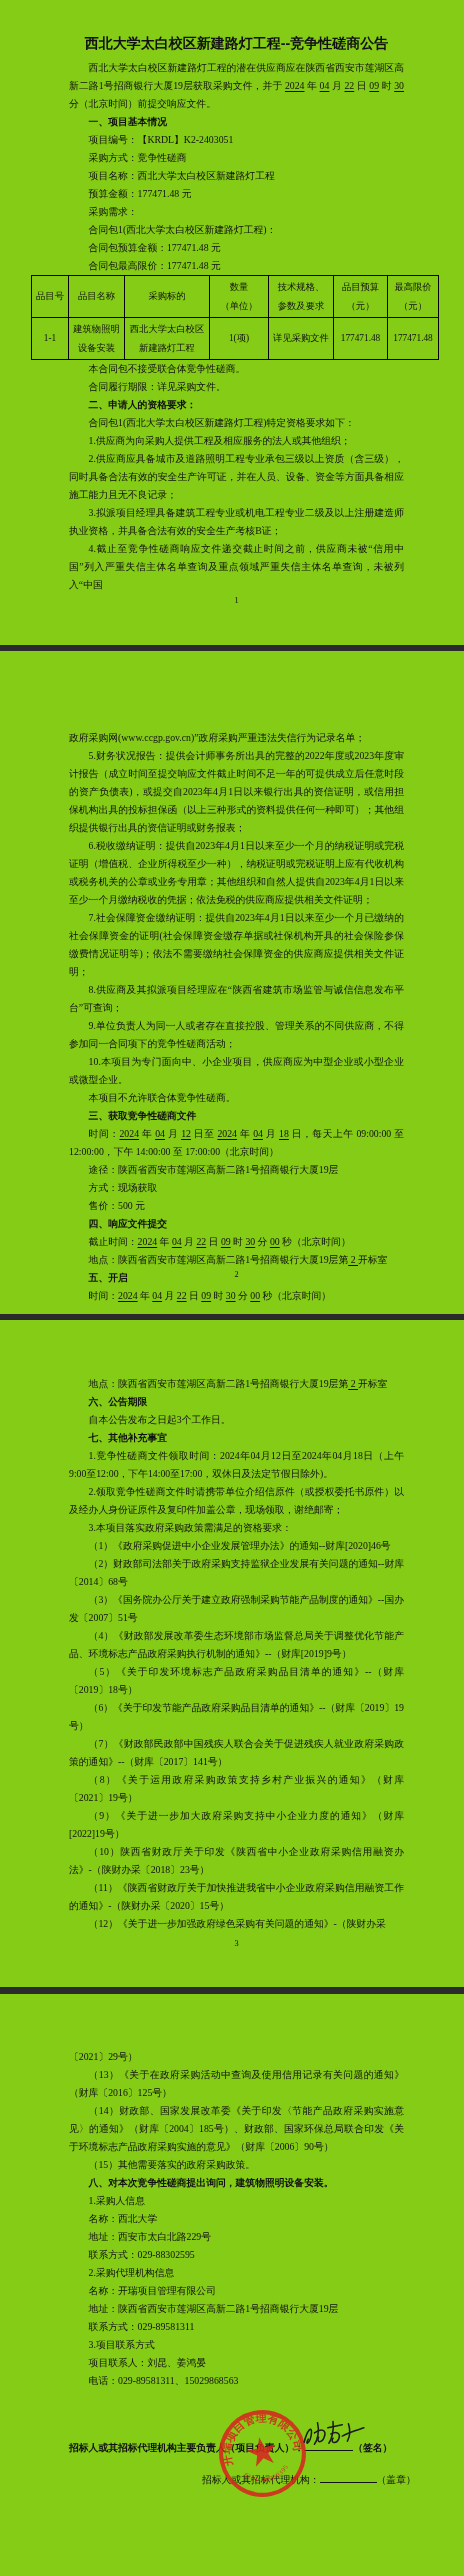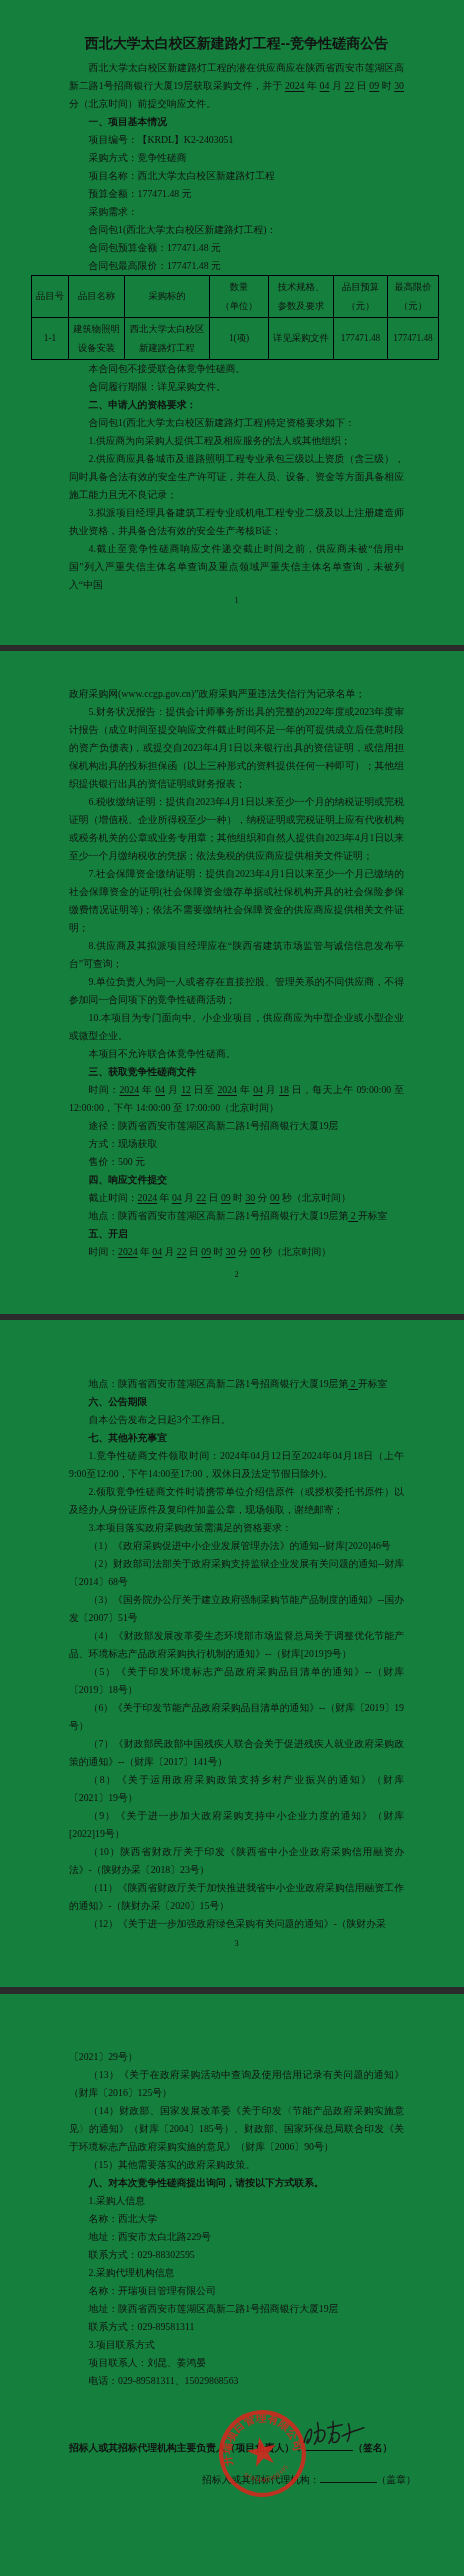--- a/index.html
+++ b/index.html
@@ -1,18 +1,18 @@
 <!DOCTYPE html>
 <html style="font-size:8.3px"><head>
 <meta charset="utf-8">
 <style>
   html,body{margin:0;padding:0;background:#ffffff;}
   body{width:464px;font-family:"Liberation Serif","DejaVu Serif",serif;color:#111;}
   .doc{width:464px;}
-  .page{position:relative;width:464px;background:#15803d;overflow:hidden;}
+  .page{position:relative;width:464px;background:#84cc16;overflow:hidden;}
   .page-sep{width:464px;height:6.2px;background:#2b2b2b;}
   .content{margin:0 60px 0 69px;font-size:9.8px;line-height:18px;text-align:justify;}
   .title{margin:0 0 4.1px 0;font-size:14px;line-height:23px;font-weight:bold;text-align:center;
          font-family:"Liberation Sans","DejaVu Sans",sans-serif;text-indent:0;color:#121212;}
   p.line{margin:0;padding:0;}
   .p{text-indent:2em;}
   .cont{text-indent:0;}
   .h{text-indent:2em;font-weight:bold;font-family:"Liberation Sans","DejaVu Sans",sans-serif;}
   .u{text-decoration:underline;text-underline-offset:1.6px;text-decoration-thickness:0.8px;}
   .pagenum{position:absolute;left:69px;width:335px;text-align:center;font-size:8.3px;line-height:18px;}
@@ -95,21 +95,21 @@
           <p class="line p"><span>3.拟派项目经理具备建筑工程专业或机电工程专业二级及以上注册建造师执业资格，并具备合法有效的安全生产考核B证；</span></p>
           <p class="line p"><span>4.截止至竞争性磋商响应文件递交截止时间之前，供应商未被“信用中国”列入严重失信主体名单查询及重点领域严重失信主体名单查询，未被列入“中国</span></p>
         </div>
     </div>
     <div class="pagenum" style="top:592px;">1</div>
   </section>
 
   <div class="page-sep"></div>
 
   <section class="page" style="height:663px;">
-    <div class="content" style="padding-top:34px;">
+    <div class="content" style="padding-top:78px;">
       <div>
           <p class="line cont"><span>政府采购网(www.ccgp.gov.cn)”政府采购严重违法失信行为记录名单；</span></p>
           <p class="line p"><span>5.财务状况报告：提供会计师事务所出具的完整的2022年度或2023年度审计报告（成立时间至提交响应文件截止时间不足一年的可提供成立后任意时段的资产负债表)，或提交自2023年4月1日以来银行出具的资信证明，或信用担保机构出具的投标担保函（以上三种形式的资料提供任何一种即可）；其他组织提供银行出具的资信证明或财务报表；</span></p>
           <p class="line p"><span>6.税收缴纳证明：提供自2023年4月1日以来至少一个月的纳税证明或完税证明（增值税、企业所得税至少一种），纳税证明或完税证明上应有代收机构或税务机关的公章或业务专用章；其他组织和自然人提供自2023年4月1日以来至少一个月缴纳税收的凭据；依法免税的供应商应提供相关文件证明；</span></p>
           <p class="line p"><span>7.社会保障资金缴纳证明：提供自2023年4月1日以来至少一个月已缴纳的社会保障资金的证明(社会保障资金缴存单据或社保机构开具的社会保险参保缴费情况证明等)；依法不需要缴纳社会保障资金的供应商应提供相关文件证明；</span></p>
           <p class="line p"><span>8.供应商及其拟派项目经理应在“陕西省建筑市场监管与诚信信息发布平台”可查询；</span></p>
           <p class="line p"><span>9.单位负责人为同一人或者存在直接控股、管理关系的不同供应商，不得参加同一合同项下的竞争性磋商活动；</span></p>
           <p class="line p"><span>10.本项目为专门面向中、小企业项目，供应商应为中型企业或小型企业或微型企业。</span></p>
           <p class="line p"><span>本项目不允许联合体竞争性磋商。</span></p>
           <p class="line h"><span>三、获取竞争性磋商文件</span></p>
@@ -158,21 +158,21 @@
 
   <div class="page-sep"></div>
 
   <section class="page" style="height:754px;">
     <div class="content" style="padding-top:54px;">
       <div>
           <p class="line cont"><span>〔2021〕29号）</span></p>
           <p class="line p"><span>（13）《关于在政府采购活动中查询及使用信用记录有关问题的通知》（财库〔2016〕125号）</span></p>
           <p class="line p"><span>（14）财政部、国家发展改革委《关于印发〈节能产品政府采购实施意见〉的通知》（财库〔2004〕185号）、财政部、国家环保总局联合印发《关于环境标志产品政府采购实施的意见》（财库〔2006〕90号）</span></p>
           <p class="line p"><span>（15）其他需要落实的政府采购政策。</span></p>
-          <p class="line h"><span>八、对本次竞争性磋商提出询问，请按以下方式联系。</span></p>
+          <p class="line h"><span>八、对本次竞争性磋商提出询问，建筑物照明设备安装。</span></p>
           <p class="line p"><span>1.采购人信息</span></p>
           <p class="line p"><span>名称：西北大学</span></p>
           <p class="line p"><span>地址：西安市太白北路229号</span></p>
           <p class="line p"><span>联系方式：029-88302595</span></p>
           <p class="line p"><span>2.采购代理机构信息</span></p>
           <p class="line p"><span>名称：开瑞项目管理有限公司</span></p>
           <p class="line p"><span>地址：陕西省西安市莲湖区高新二路1号招商银行大厦19层</span></p>
           <p class="line p"><span>联系方式：029-89581311</span></p>
           <p class="line p"><span>3.项目联系方式</span></p>
           <p class="line p"><span>项目联系人：刘昆、姜鸿晏</span></p>

